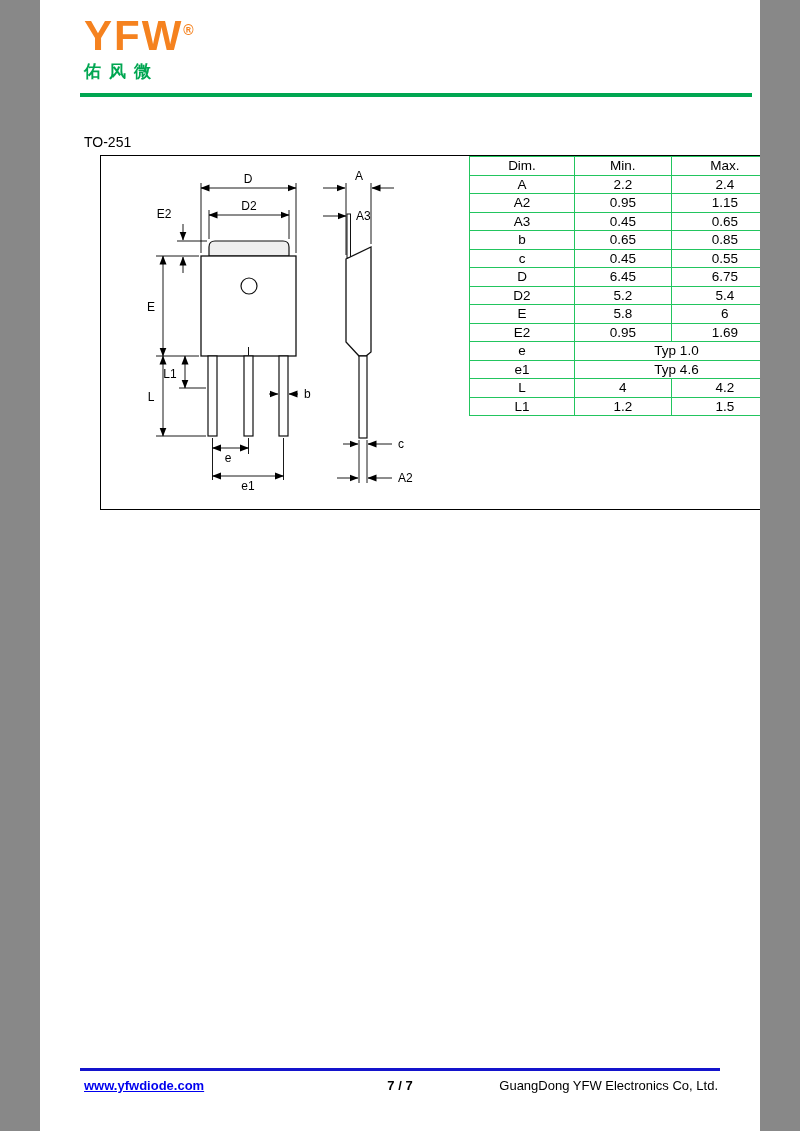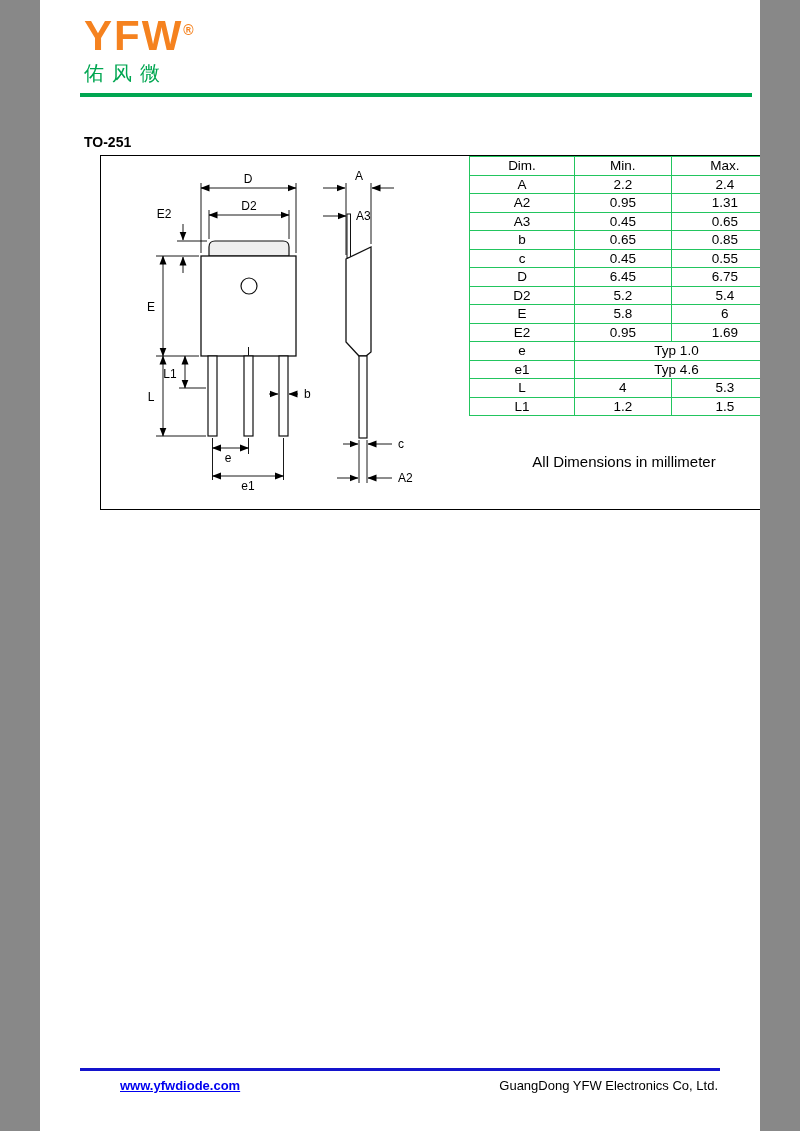--- a/index.html
+++ b/index.html
@@ -18,40 +18,40 @@
   .logo-en {
     color: var(--orange, #F5821F);
     font-weight: 800;
     font-size: 42px;
     line-height: 40px;
     letter-spacing: 2px;
   }
   .logo-en .reg { font-size: 14px; vertical-align: super; letter-spacing: 0; }
   .logo-cn {
     color: var(--green, #00A651);
-    font-weight: normal;
-    font-size: 20px;
+    font-weight: bold;
+    font-size: 17px;
     letter-spacing: 8px;
     margin-top: 4px;
   }
   .partno {
     position: absolute; right: 12px; top: 66px;
     font-weight: bold; font-size: 18px; letter-spacing: 0.5px;
   }
   .green-rule {
     position: absolute; left: 40px; right: 8px; top: 93px; height: 4px;
     background: var(--green, #00A651);
   }
   .section-title {
     position: absolute; left: 44px; top: 100px;
     color: var(--green, #00A651); font-weight: bold; font-size: 14px;
   }
   .pkg-name {
     position: absolute; left: 44px; top: 134px;
-    font-weight: bold; font-size: 14px;
+    font-weight: normal; font-size: 14px;
   }
   
   .figure-box {
     position: absolute; left: 60px; top: 155px;
     width: 678px; height: 353px;
     border: 1px solid #000;
   }
   .figure-box svg { position: absolute; left: 0; top: 0; }
   svg text { font: 12px "Liberation Sans", sans-serif; fill: #000; }
   table.dims {
@@ -70,21 +70,21 @@
     text-align: center; font-size: 15px;
   }
   
   .blue-rule {
     position: absolute; left: 40px; right: 40px; top: 1068px; height: 3px;
     background: var(--rule, #1414CC);
   }
   .site {
     position: absolute; left: 44px; top: 1078px;
     color: var(--link, #0000EE); font-weight: bold; font-size: 13px;
-    text-decoration: underline; cursor: pointer; margin-left: 36px;
+    text-decoration: underline; cursor: pointer;
   }
   .page-num {
     position: absolute; left: 0; right: 0; top: 1078px;
     text-align: center; font-weight: bold; font-size: 13px;
   }
   .company {
     position: absolute; right: 42px; top: 1078px;
     font-weight: normal; font-size: 13px;
   }
 </style>
@@ -203,21 +203,21 @@
       </thead>
       <tbody>
           <tr>
             <td>A</td>
             <td>2.2</td>
             <td>2.4</td>
           </tr>
           <tr>
             <td>A2</td>
             <td>0.95</td>
-            <td>1.31</td>
+            <td>1.15</td>
           </tr>
           <tr>
             <td>A3</td>
             <td>0.45</td>
             <td>0.65</td>
           </tr>
           <tr>
             <td>b</td>
             <td>0.65</td>
             <td>0.85</td>
@@ -251,30 +251,30 @@
             <td>e</td>
             <td colspan="2">Typ 1.0</td>
           </tr>
           <tr>
             <td>e1</td>
             <td colspan="2">Typ 4.6</td>
           </tr>
           <tr>
             <td>L</td>
             <td>4</td>
-            <td>5.3</td>
+            <td>4.2</td>
           </tr>
           <tr>
             <td>L1</td>
             <td>1.2</td>
             <td>1.5</td>
           </tr>
         </tbody>
     </table>
 
-    <div class="note">All Dimensions in millimeter</div>
   </div>
 
   <div class="blue-rule"></div>
   <a class="site" href="#">www.yfwdiode.com</a>
+  <div class="page-num">7 / 7</div>
   <div class="company">GuangDong YFW Electronics Co, Ltd.</div>
 
 </div>
 
 </body></html>

